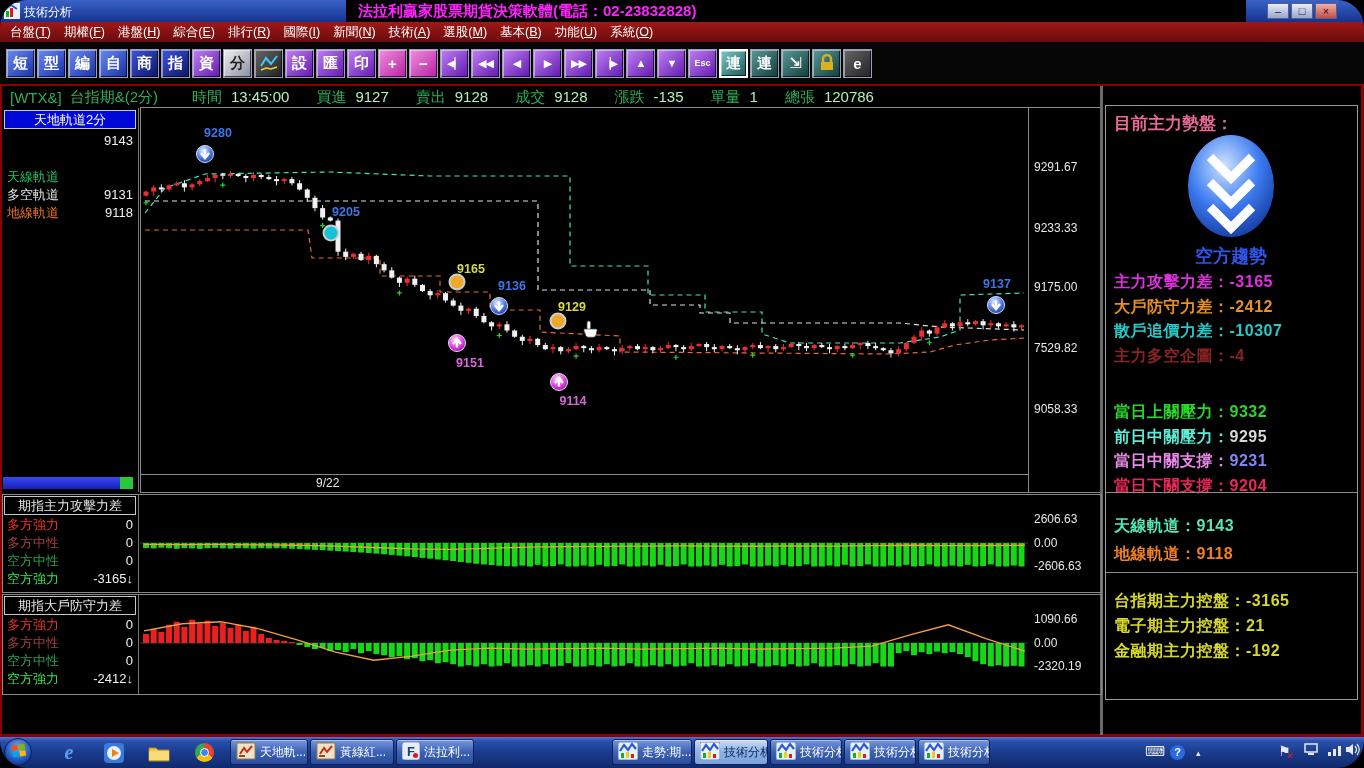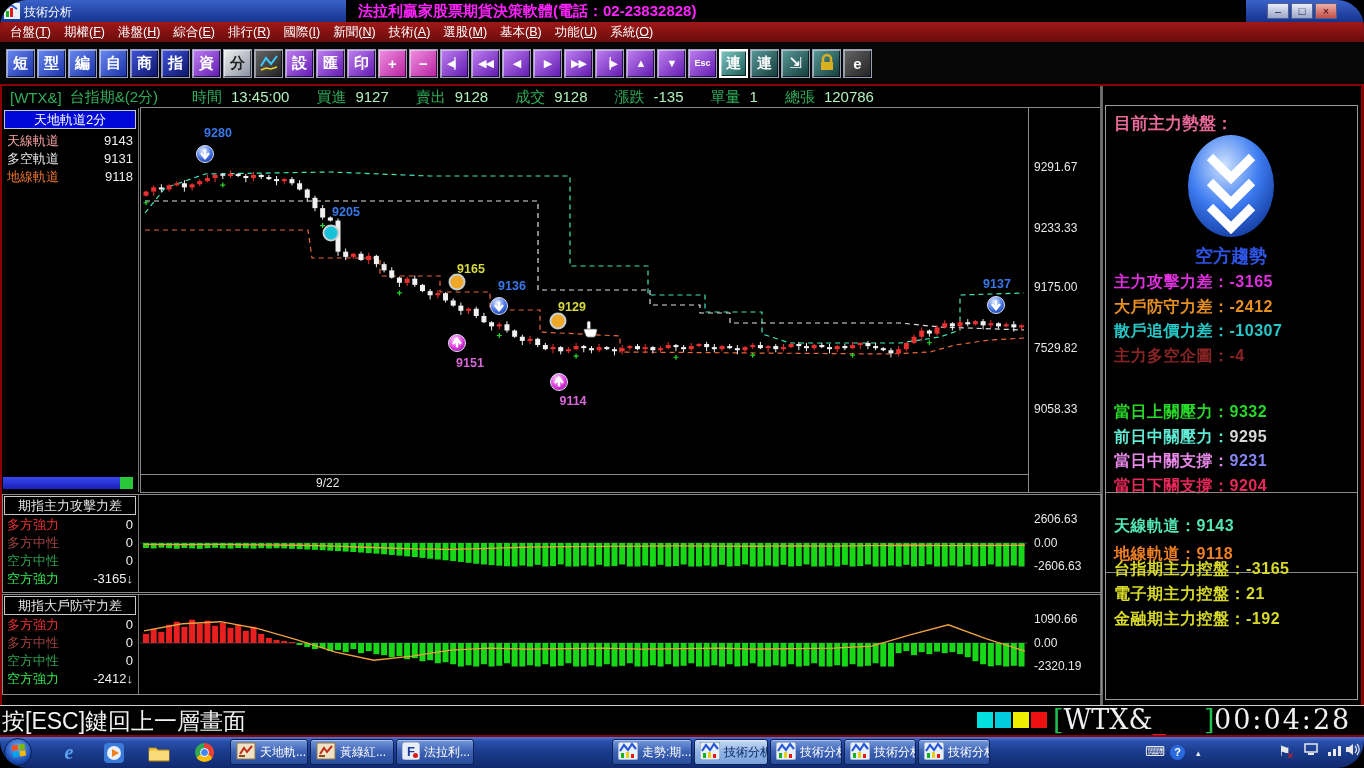--- a/index.html
+++ b/index.html
@@ -144,21 +144,21 @@
   <div class="abs" id="quotebar">
     <span class="qsym">[WTX&amp;]</span>
     <span class="qsym" style="margin-right:34px">台指期&amp;(2分)</span>
     <span id="quote-fields"><span class="qlabel">時間</span><span class="qvalue">13:45:00</span><span class="qlabel">買進</span><span class="qvalue">9127</span><span class="qlabel">賣出</span><span class="qvalue">9128</span><span class="qlabel">成交</span><span class="qvalue">9128</span><span class="qlabel">漲跌</span><span class="qvalue">-135</span><span class="qlabel">單量</span><span class="qvalue">1</span><span class="qlabel">總張</span><span class="qvalue">120786</span></span>
   </div>
 
   <div class="abs" style="left:2px;top:108px;width:137px;height:384px;border-right:1px solid #777;box-sizing:border-box">
     <div class="sb-head" style="margin:2px 2px 3px 2px">天地軌道2分</div>
     <div id="orbit-rows">
         <div class="sb-row">
-          <span style="color: #fca5a5;">天線軌道</span>
+          <span style="color: #22c55e; margin-top: 36px;">天線軌道</span>
           <span class="v">9143</span>
         </div>
         <div class="sb-row">
           <span style="color: rgb(232, 232, 232);">多空軌道</span>
           <span class="v">9131</span>
         </div>
         <div class="sb-row">
           <span style="color: rgb(240, 120, 48);">地線軌道</span>
           <span class="v">9118</span>
         </div>
@@ -797,32 +797,26 @@
       <div class="rp-line" style="line-height: 24.5px;"><span style="color: #5eead4;">前日中關壓力：</span><span style="color: rgb(216, 216, 216);">9295</span></div>
       <div class="rp-line" style="line-height: 24.5px;"><span style="color: rgb(232, 136, 232);">當日中關支撐：</span><span style="color: rgb(133, 133, 245);">9231</span></div>
       <div class="rp-line" style="line-height: 24.5px;"><span style="color: rgb(232, 40, 88);">當日下關支撐：</span><span style="color: rgb(232, 40, 88);">9204</span></div>
     </div>
   <div class="abs gline" style="left:1106px;top:492px;width:251px;height:1px"></div>
   <div class="abs" id="rp-g3" style="left:1114px;top:512px">
       <div class="rp-line" style="line-height: 28px;"><span style="color: rgb(84, 232, 184);">天線軌道：</span><span style="color: rgb(84, 232, 184);">9143</span></div>
       <div class="rp-line" style="line-height: 28px;"><span style="color: rgb(240, 128, 36);">地線軌道：</span><span style="color: rgb(240, 128, 36);">9118</span></div>
     </div>
   <div class="abs gline" style="left:1106px;top:572px;width:251px;height:1px"></div>
-  <div class="abs" id="rp-g4" style="left:1114px;top:556px">
+  <div class="abs" id="rp-g4" style="left:1114px;top:588px">
       <div class="rp-line" style="line-height: 25px;"><span style="color: rgb(216, 216, 40);">台指期主力控盤：</span><span style="color: rgb(216, 216, 40);">-3165</span></div>
       <div class="rp-line" style="line-height: 25px;"><span style="color: rgb(216, 216, 40);">電子期主力控盤：</span><span style="color: rgb(216, 216, 40);">21</span></div>
       <div class="rp-line" style="line-height: 25px;"><span style="color: rgb(216, 216, 40);">金融期主力控盤：</span><span style="color: rgb(216, 216, 40);">-192</span></div>
     </div>
 
-  <div class="abs" id="statusbar">
-    <span class="st-msg">按[ESC]鍵回上一層畫面</span>
-    <span class="abs" id="status-squares" style="left:977px;top:6px"><span class="sq" style="background: rgb(0, 222, 222); margin-right: 2px;"></span><span class="sq" style="background: rgb(0, 204, 221); margin-right: 2px;"></span><span class="sq" style="background: rgb(238, 238, 0); margin-right: 2px;"></span><span class="sq" style="background: rgb(238, 17, 17); margin-right: 2px;"></span></span>
-    <span class="abs st-serif" style="left:1053px;top:-2px"><span class="grn">[</span><span>WTX&amp;</span><span class="redc">_</span><span style="display:inline-block;width:38px"></span><span class="grn">]</span></span>
-    <span class="abs st-serif" style="left:1214px;top:-2px;letter-spacing:2px">00:04:28</span>
-  </div>
 
   <div class="abs" id="taskbar">
     <div class="abs" style="left:3px;top:0px">
       <svg width="30" height="30">
           <defs>
             <radialGradient id="orb" cx="50%" cy="35%" r="70%">
               <stop offset="0%" stop-color="#7ab0f0"></stop>
               <stop offset="70%" stop-color="#1c50b8"></stop>
               <stop offset="100%" stop-color="#0a2a70"></stop>
             </radialGradient>

